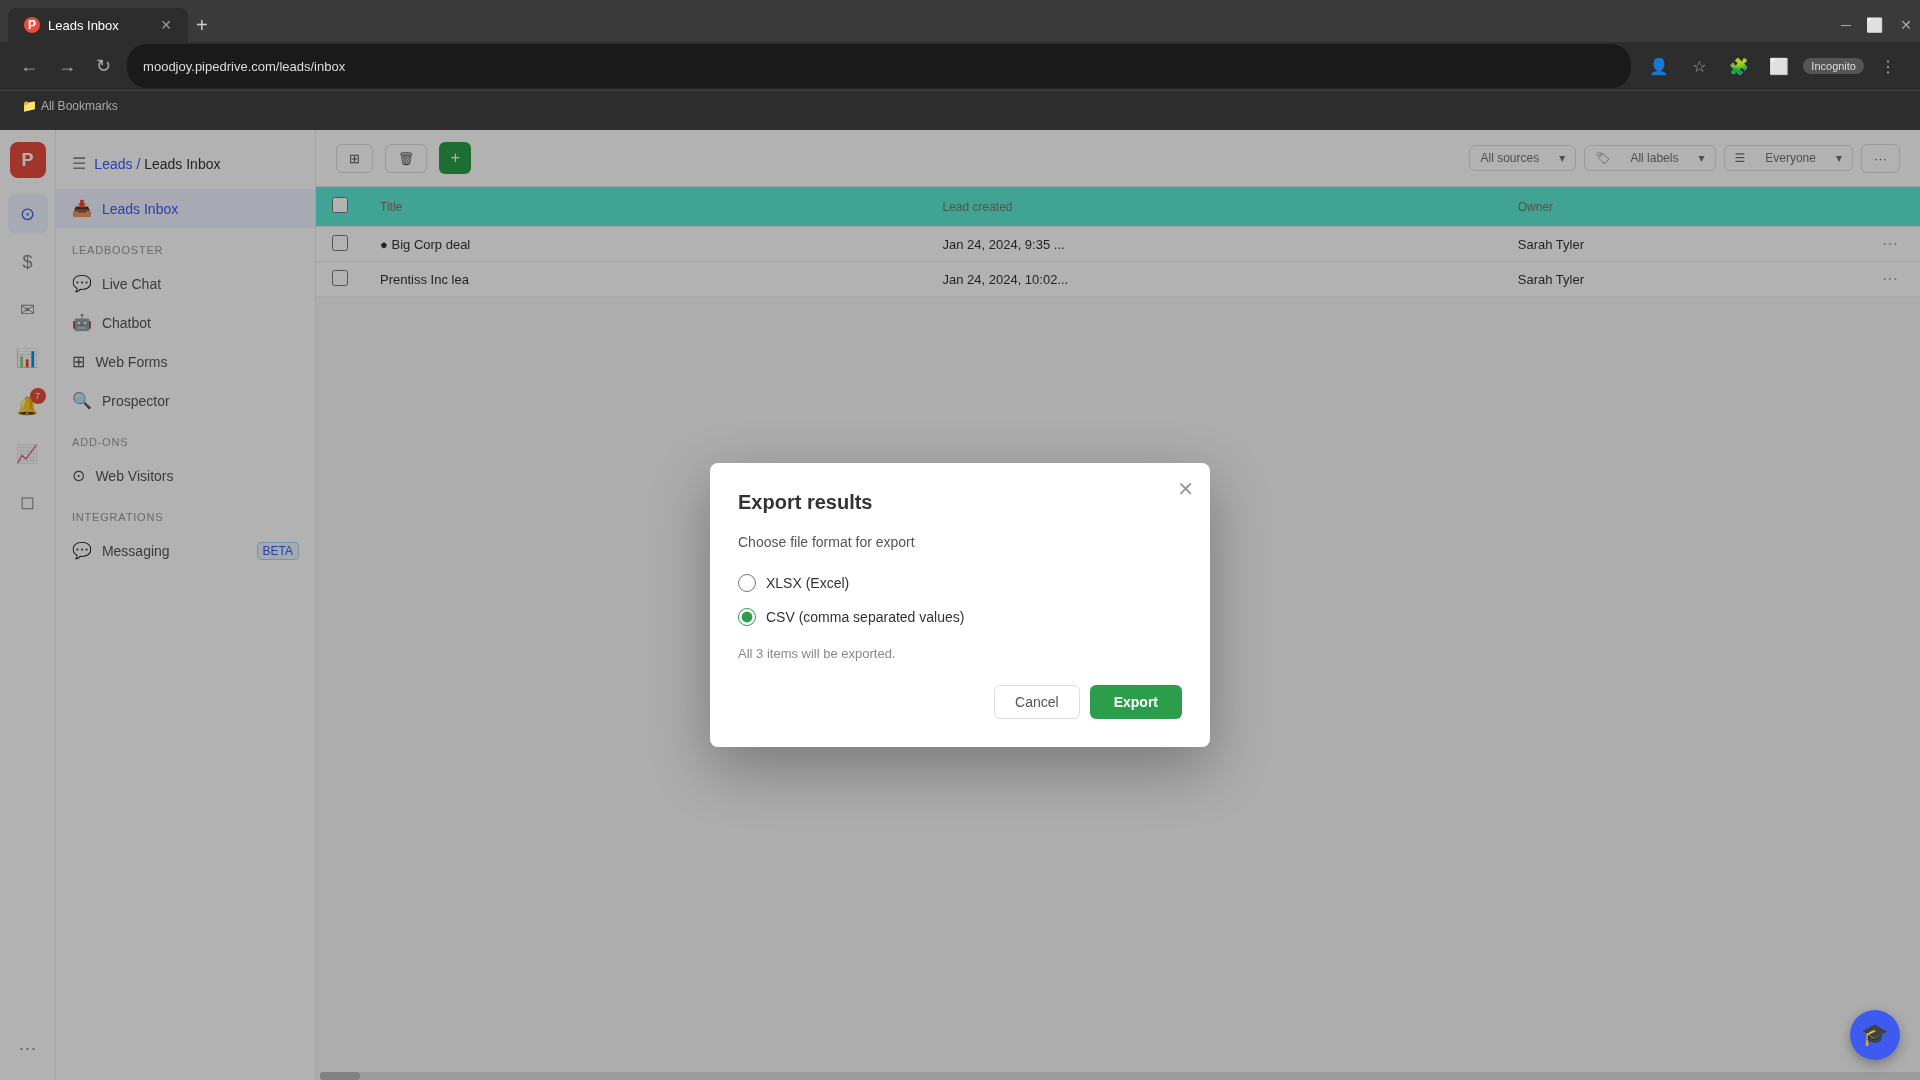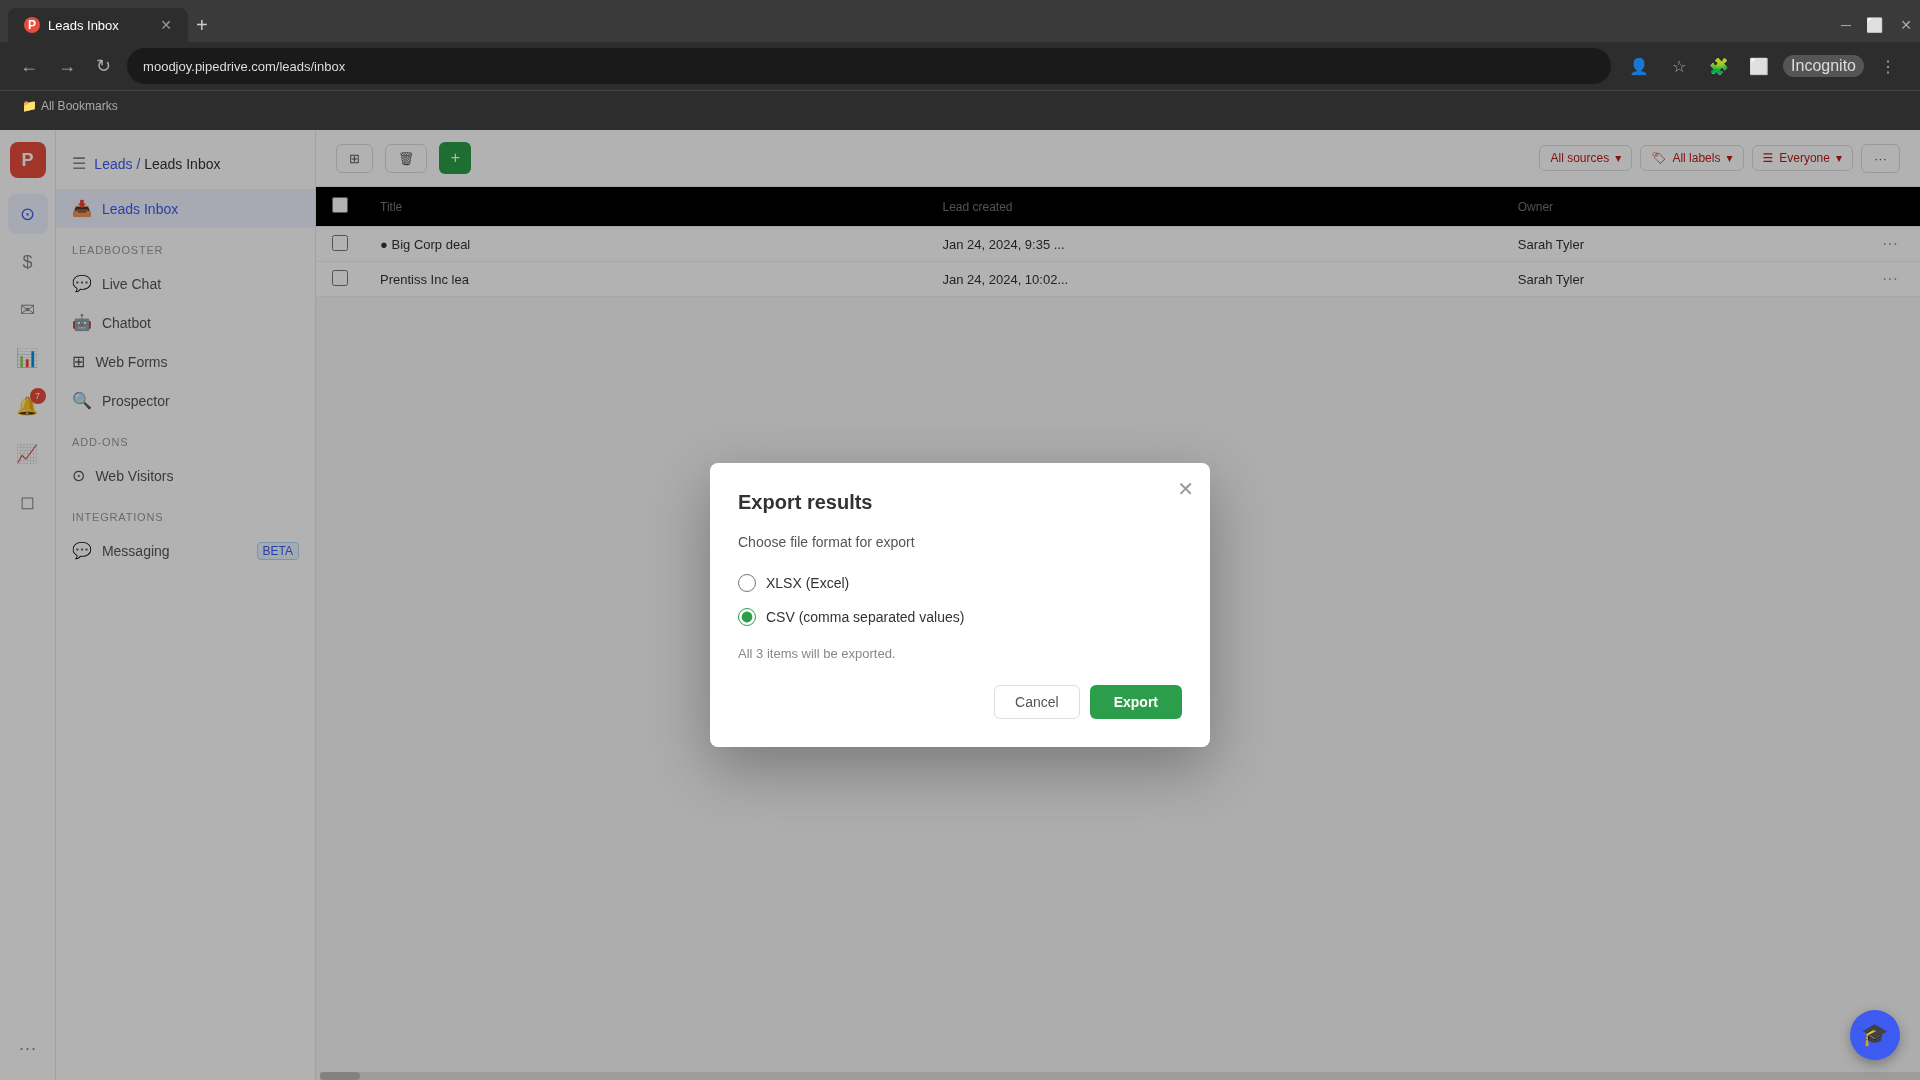--- a/index.html
+++ b/index.html
@@ -8,21 +8,21 @@
     
     .browser-chrome { background: #2d2d2d; height: 130px; }
     .tab-bar { background: #3a3a3a; display: flex; align-items: center; padding: 8px 8px 0; height: 42px; }
     .tab { background: #202020; color: #ccc; border-radius: 8px 8px 0 0; padding: 6px 16px; font-size: 13px; display: flex; align-items: center; gap: 8px; height: 34px; min-width: 180px; }
     .tab.active { background: #2d2d2d; color: #fff; }
     .tab-favicon { width: 16px; height: 16px; background: #e74c3c; border-radius: 50%; display: flex; align-items: center; justify-content: center; }
     .tab-close { margin-left: auto; color: #999; cursor: pointer; font-size: 14px; }
     .tab-new { background: none; border: none; color: #ccc; font-size: 20px; cursor: pointer; padding: 4px 8px; }
     .nav-bar { background: #2d2d2d; display: flex; align-items: center; padding: 8px 16px; gap: 12px; height: 48px; }
     .nav-btn { background: none; border: none; color: #aaa; cursor: pointer; font-size: 18px; padding: 4px; }
-    .address-bar { flex: 1; background: #1a1a1a; border: none; border-radius: 20px; padding: 6px 16px; color: #ddd; font-size: 13px; height: 36px; }
+    .address-bar { flex: 1; background: #1a1a1a; border: none; border-radius: 20px; padding: 6px 16px; color: #ddd; font-size: 13px; height: 44px; }
     .bookmarks-bar { background: #2d2d2d; border-top: 1px solid #444; display: flex; align-items: center; padding: 4px 16px; gap: 8px; height: 30px; font-size: 12px; color: #aaa; }
     .bookmark-item { display: flex; align-items: center; gap: 4px; cursor: pointer; padding: 2px 6px; border-radius: 4px; }
 
     
     .app { display: flex; height: calc(1080px - 130px); position: relative; }
 
     
     .icon-sidebar { width: 56px; background: #fff; border-right: 1px solid #e8e8e8; display: flex; flex-direction: column; align-items: center; padding: 12px 0; gap: 8px; }
     .icon-sidebar-logo { width: 36px; height: 36px; background: #e74c3c; border-radius: 8px; display: flex; align-items: center; justify-content: center; color: white; font-weight: bold; font-size: 18px; margin-bottom: 8px; }
     .icon-sidebar-item { width: 40px; height: 40px; border-radius: 8px; display: flex; align-items: center; justify-content: center; cursor: pointer; color: #888; font-size: 18px; position: relative; }
@@ -40,26 +40,26 @@
     .sidebar-nav-item.active { background: #f0f4ff; color: #3d5af1; font-weight: 500; }
     .sidebar-nav-item .nav-icon { font-size: 16px; }
     .sidebar-section-label { font-size: 11px; color: #999; font-weight: 400; letter-spacing: 0.8px; padding: 16px 16px 8px; text-transform: uppercase; }
     .sidebar-beta-badge { background: #e8f4ff; color: #3d5af1; border: 1px solid #b0d4f0; border-radius: 4px; font-size: 12px; font-weight: 400; padding: 1px 5px; margin-left: auto; }
 
     
     .content { flex: 1; background: #f8f8f8; display: flex; flex-direction: column; overflow: hidden; }
     .content-header { background: #fff; border-bottom: 1px solid #e8e8e8; padding: 12px 20px; display: flex; align-items: center; gap: 12px; }
     .header-actions { margin-left: auto; display: flex; align-items: center; gap: 8px; }
     .header-btn { background: none; border: 1px solid #ddd; border-radius: 6px; padding: 6px 12px; font-size: 13px; cursor: pointer; color: #555; display: flex; align-items: center; gap: 6px; }
-    .filter-btn { background: none; border: 1px solid #ddd; border-radius: 6px; padding: 5px 10px; font-size: 12px; cursor: pointer; color: #b91c1c; display: flex; align-items: center; gap: 6px; }
+    .filter-btn { background: none; border: 1px solid #ddd; border-radius: 6px; padding: 5px 10px; font-size: 12px; cursor: pointer; color: #737373; display: flex; align-items: center; gap: 20px; }
 
     
     .table-container { flex: 1; overflow: auto; padding: 0 0 20px; }
     .data-table { width: 100%; border-collapse: collapse; font-size: 13px; }
-    .data-table th { background: #000000; color: #777; font-weight: 500; padding: 10px 16px; text-align: left; border-bottom: 1px solid #e8e8e8; font-size: 12px; position: sticky; top: 0; }
+    .data-table th { background: #5eead4; color: #777; font-weight: 500; padding: 10px 16px; text-align: left; border-bottom: 1px solid #e8e8e8; font-size: 12px; position: sticky; top: 0; }
     .data-table td { padding: 6px 16px; border-bottom: 1px solid #f0f0f0; color: #333; background: #fff; }
     .checkbox { width: 16px; height: 16px; cursor: pointer; }
     .more-btn { background: none; border: none; color: #999; cursor: pointer; font-size: 16px; padding: 2px 6px; }
     .status-tag { background: #fff3cd; border: 1px solid #f0c040; border-radius: 4px; padding: 2px 8px; font-size: 11px; color: #7a5c00; display: inline-flex; align-items: center; gap: 4px; }
     .deal-tag { background: #f0f0f0; border-radius: 4px; padding: 2px 8px; font-size: 11px; color: #555; display: inline-flex; align-items: center; gap: 4px; }
 
     
     .overlay { position: absolute; inset: 0; background: rgba(0,0,0,0.3); display: flex; align-items: center; justify-content: center; z-index: 100; }
 
     
@@ -73,21 +73,21 @@
     .modal-actions { display: flex; justify-content: flex-end; gap: 10px; margin-top: 24px; }
     .btn-cancel { background: none; border: 1px solid #ddd; border-radius: 6px; padding: 8px 20px; font-size: 14px; cursor: pointer; color: #555; }
     .btn-export { background: #2c9e4b; color: white; border: none; border-radius: 6px; padding: 8px 24px; font-size: 14px; cursor: pointer; font-weight: 700; }
 
     
     .chat-bubble { position: fixed; bottom: 20px; right: 20px; width: 50px; height: 50px; background: #3d5af1; border-radius: 50%; display: flex; align-items: center; justify-content: center; color: white; font-size: 22px; cursor: pointer; box-shadow: 0 4px 12px rgba(0,0,0,0.3); z-index: 200; }
 
     
     .top-nav-right { display: flex; align-items: center; gap: 8px; }
     .top-nav-icon { width: 32px; height: 32px; border-radius: 50%; display: flex; align-items: center; justify-content: center; cursor: pointer; color: #aaa; font-size: 16px; position: relative; }
-    .incognito-badge { background: #555; color: #ddd; border-radius: 12px; font-size: 16px; padding: 2px 8px; text-align: right; }
+    .incognito-badge { background: #555; color: #ddd; border-radius: 12px; font-size: 11px; padding: 2px 8px; text-align: right; }
     .scrollbar-indicator { position: absolute; bottom: 0; left: 320px; right: 0; height: 8px; background: #e0e0e0; }
     .scrollbar-thumb { position: absolute; left: 0; width: 40px; height: 8px; background: #bbb; border-radius: 4px; }
   </style>
 </head>
 <body>
 
 <div class="browser-chrome">
 
   <div class="tab-bar">
     <div class="tab active">

